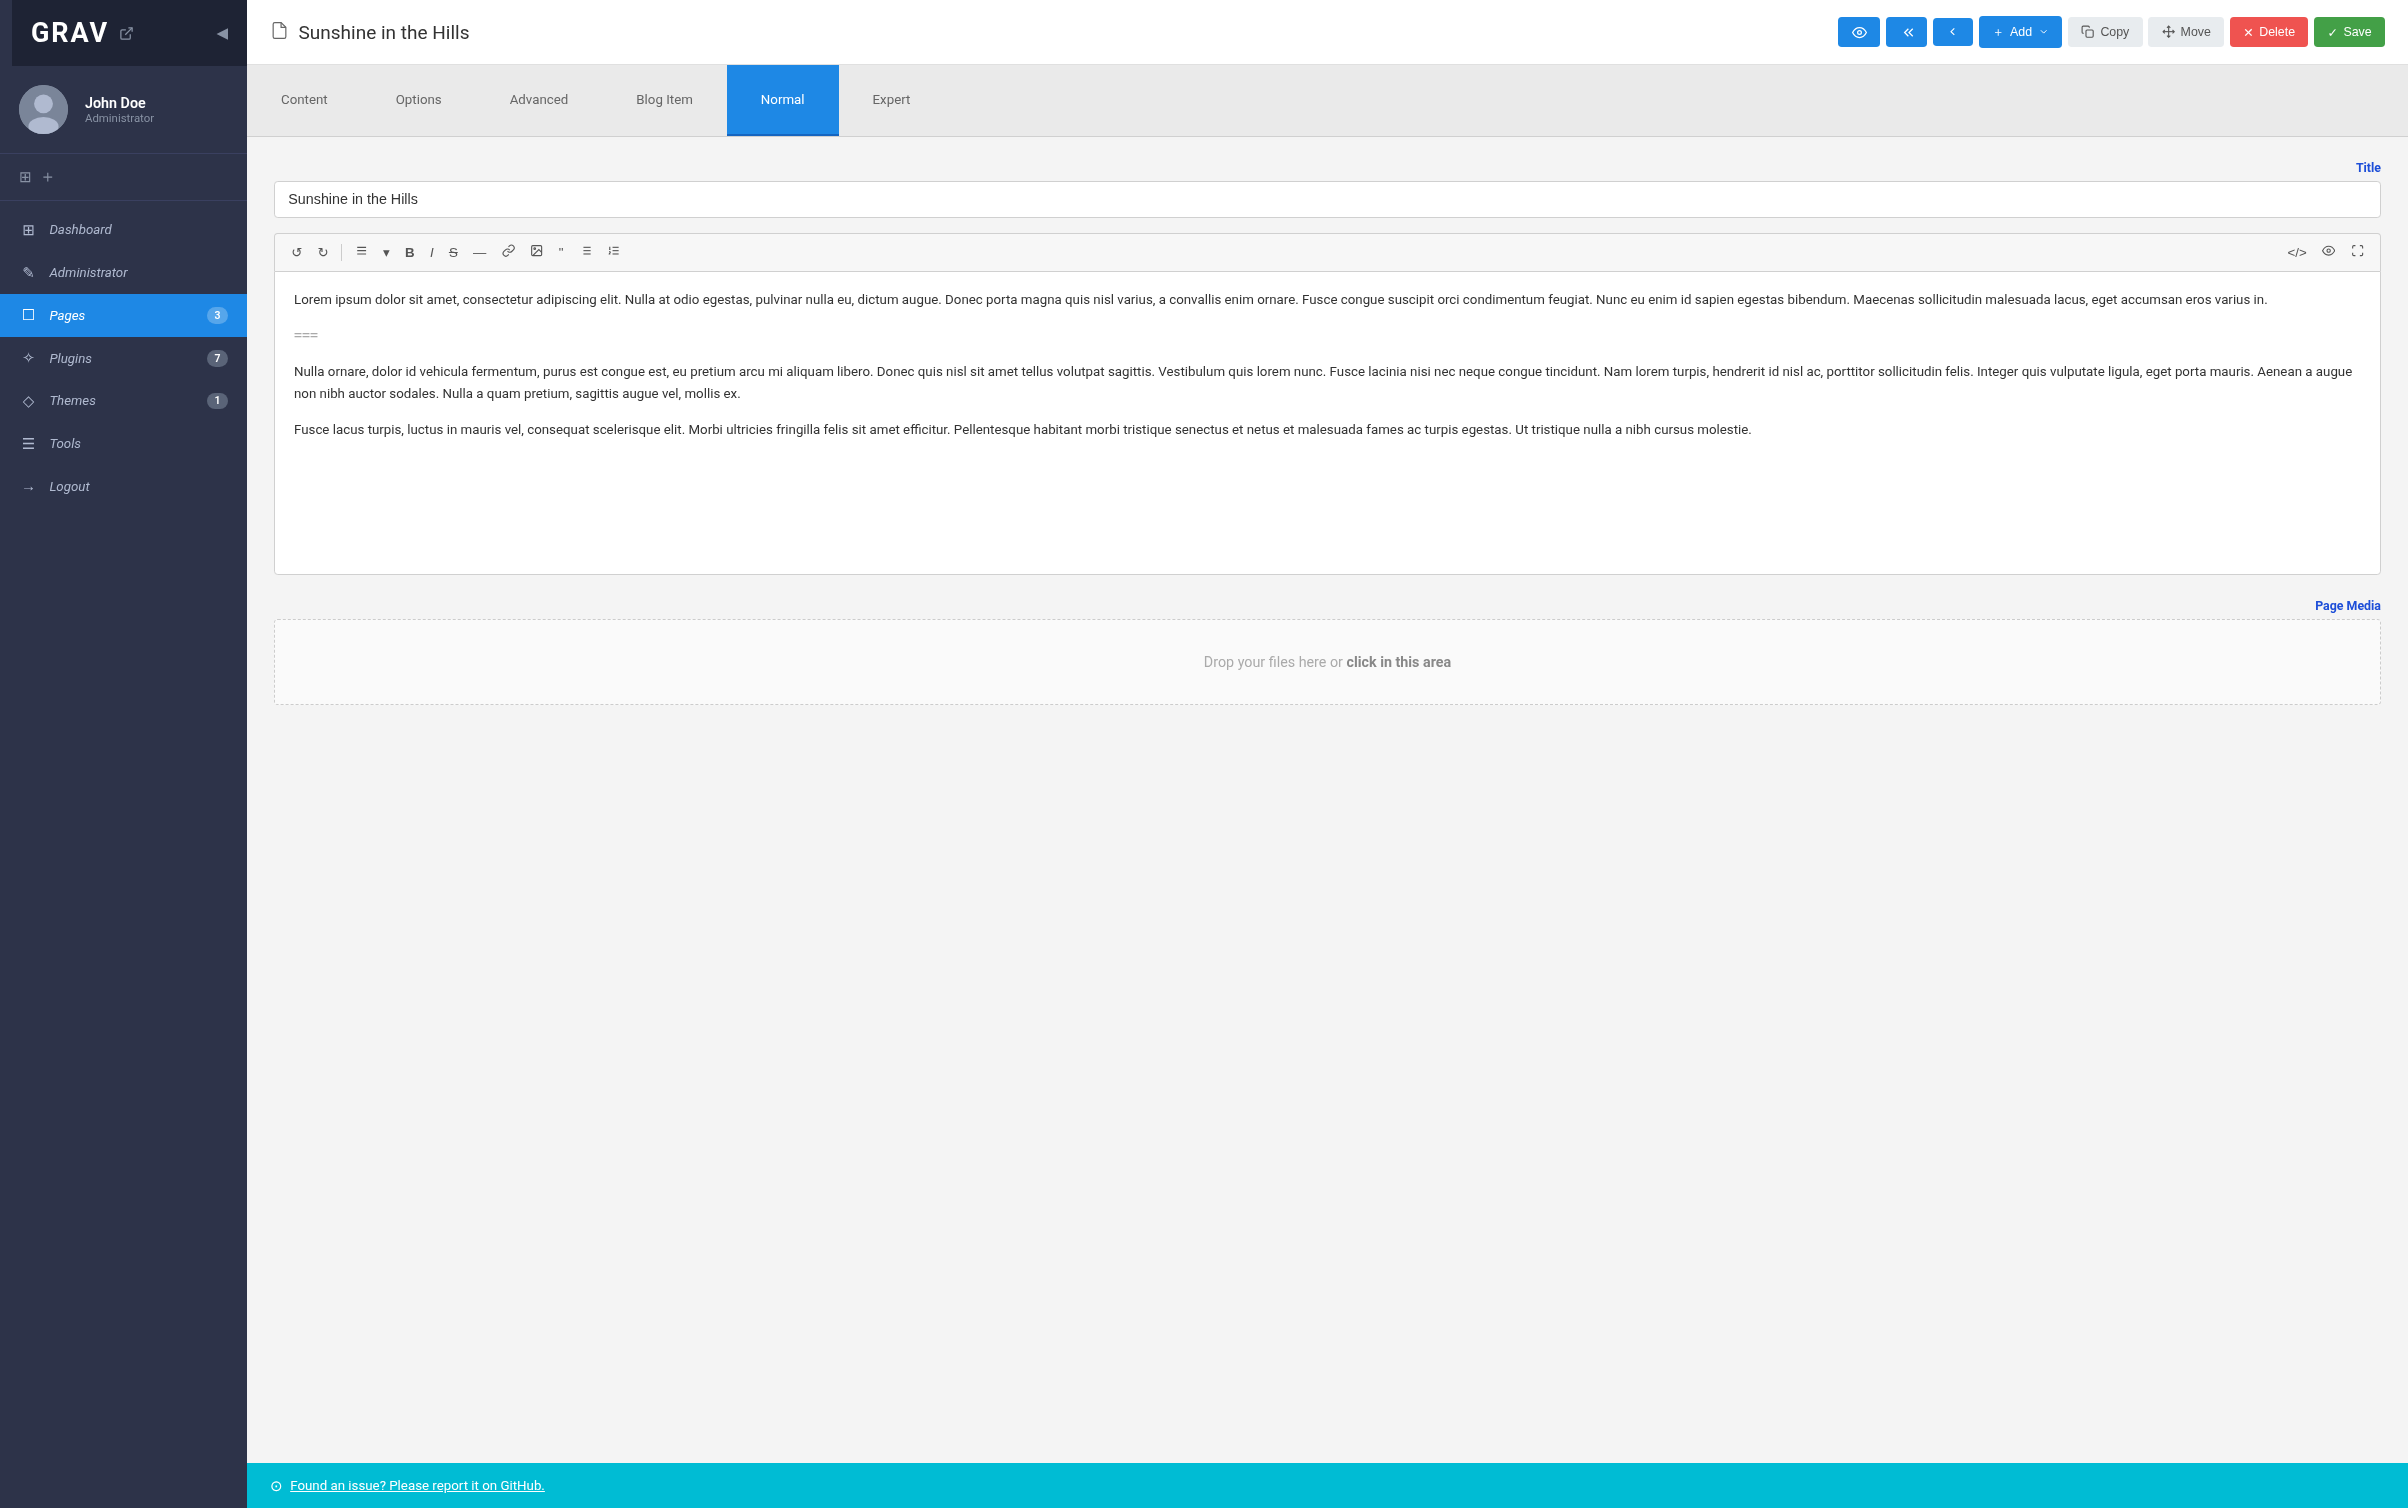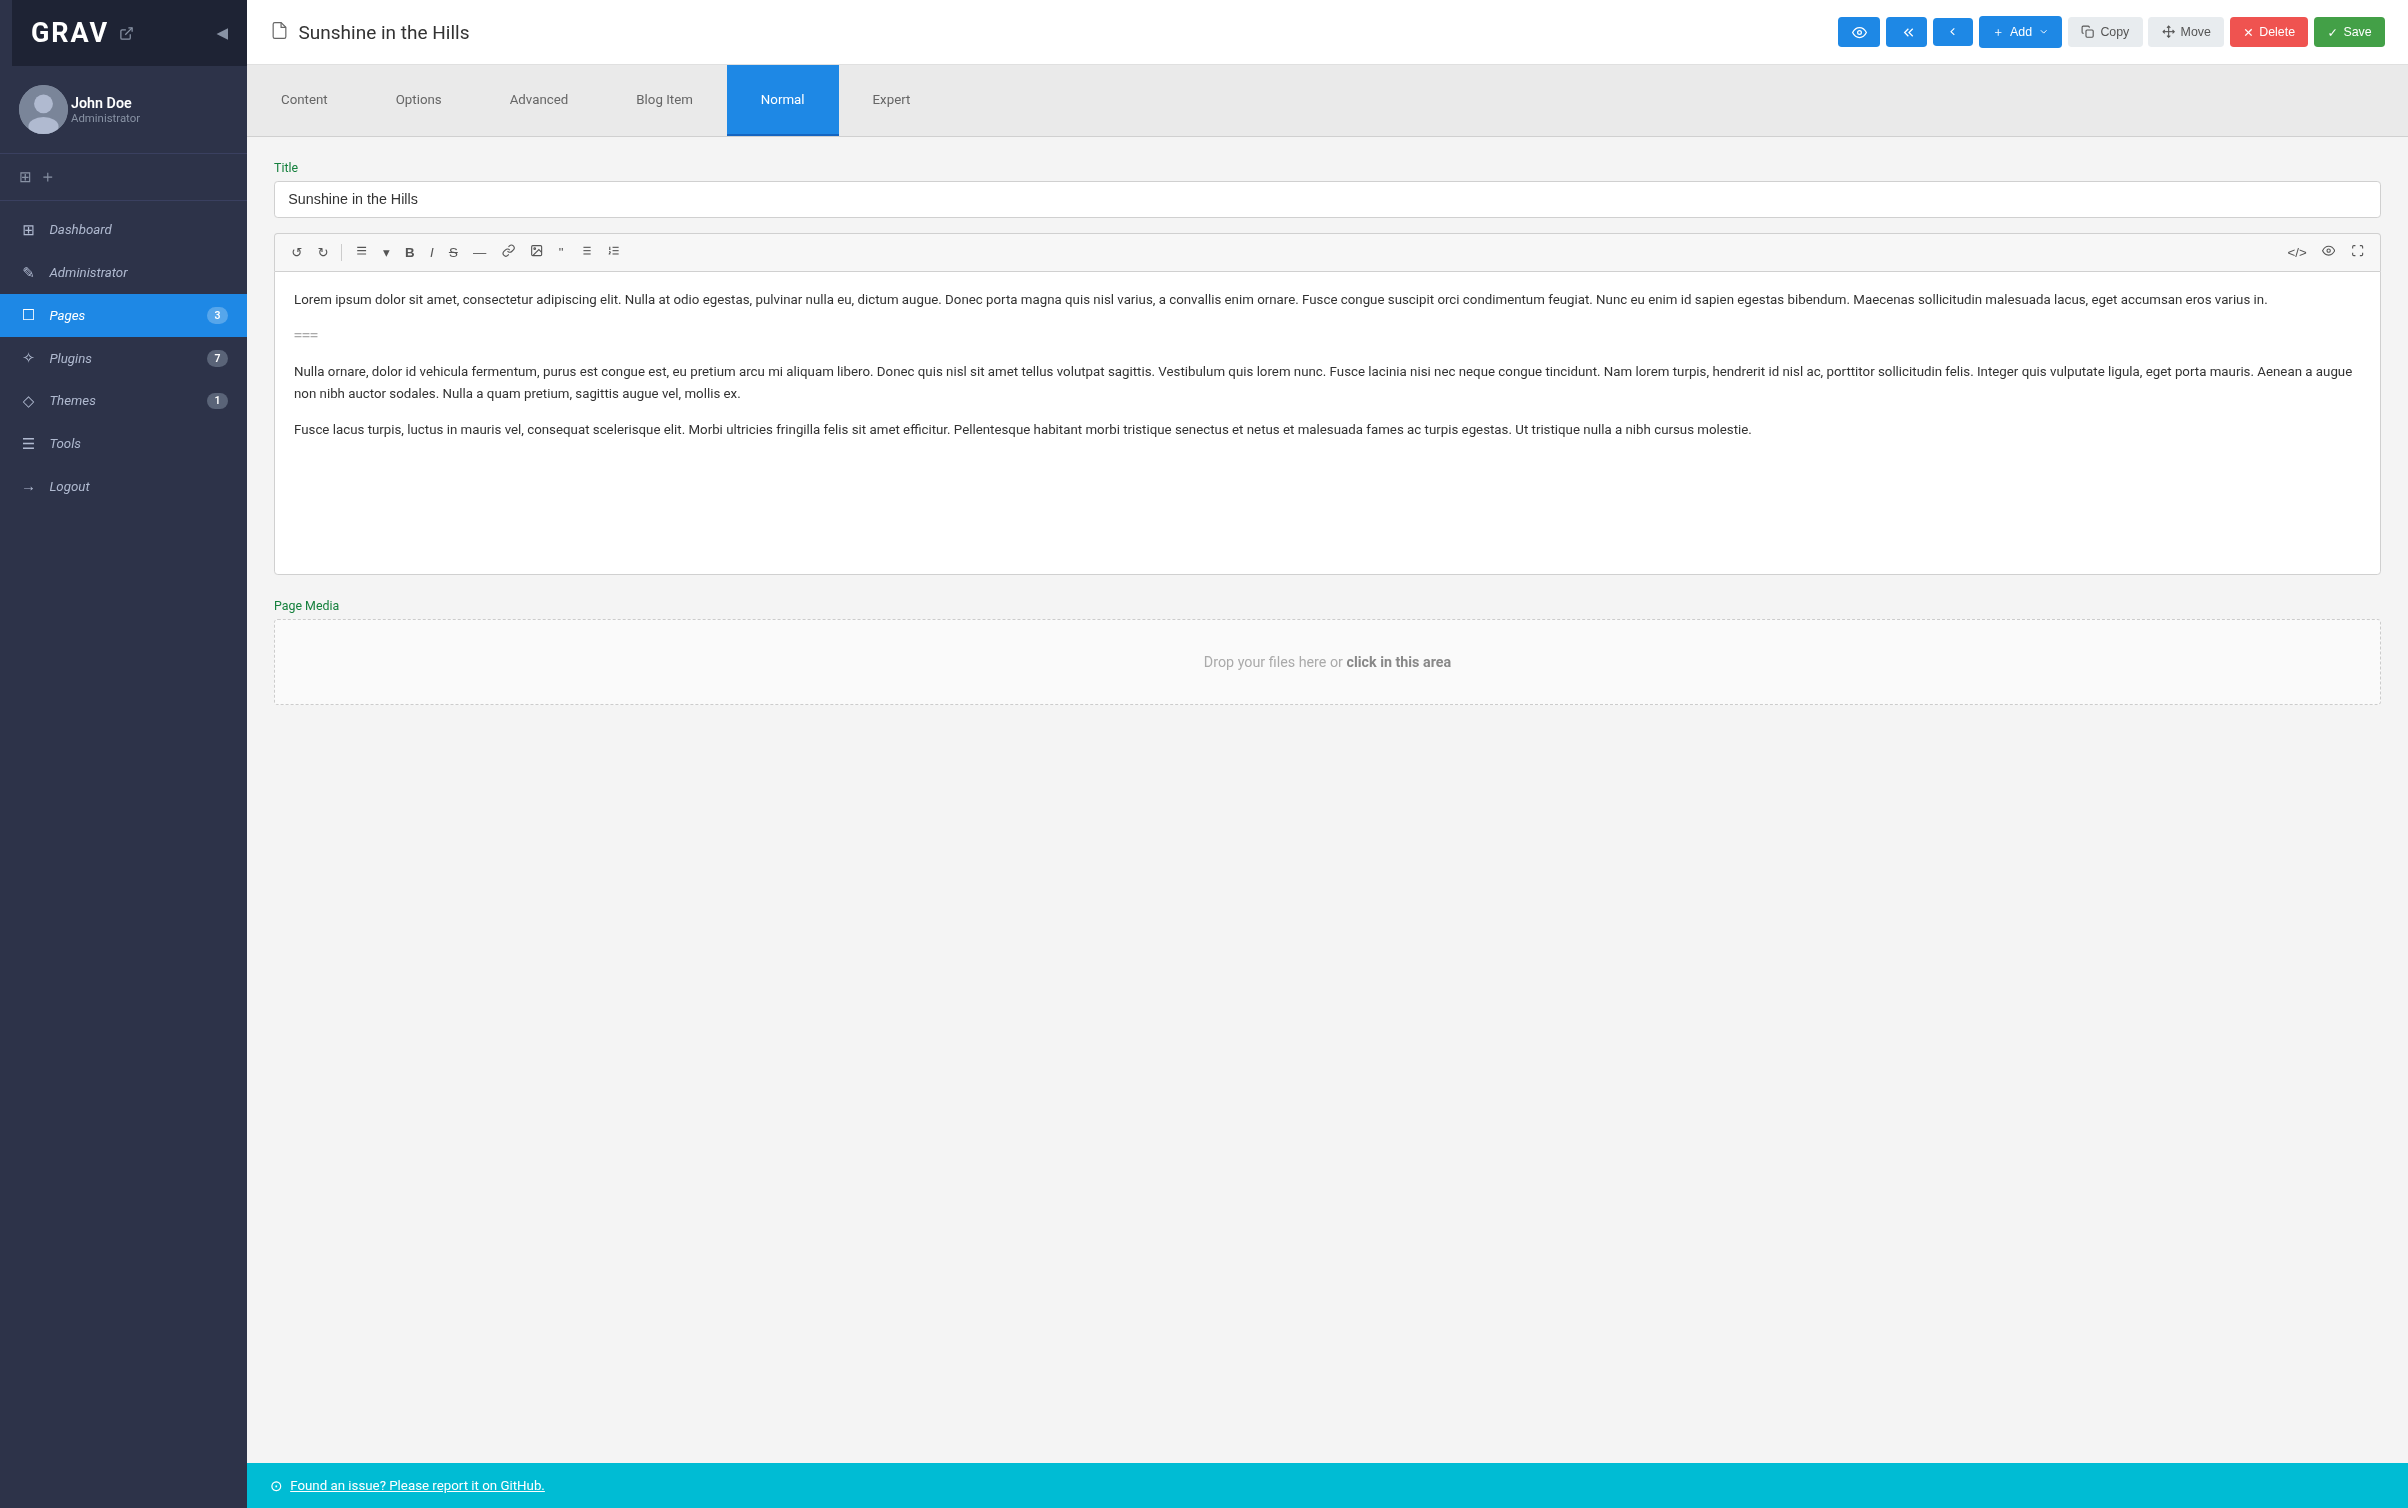--- a/index.html
+++ b/index.html
@@ -44,21 +44,21 @@
       background: none;
       border: none;
       cursor: pointer;
       font-size: 15px;
     }
 
     #user-section {
       padding: 19px;
       display: flex;
       align-items: center;
-      gap: 3px;
+      gap: 17px;
       border-bottom: 1px solid #3a4060;
     }
 
     .user-avatar {
       width: 49px;
       height: 49px;
       border-radius: 50%;
       background: #8892a4;
       overflow: hidden;
       flex-shrink: 0;
@@ -188,23 +188,24 @@
       white-space: nowrap;
     }
     .tab-item.active-tab { background: #1e88e5; color: #fff; border-bottom-color: #1565c0; }
 
     #editor-container {
       padding: 23px 27px;
     }
 
     .field-label {
       font-size: 12.4px;
-      color: #15803d;
+      color: #1d4ed8;
       margin-bottom: 5.7px;
-      font-weight: 400;
+      font-weight: 700;
+      text-align: right;
     }
 
     .title-input {
       width: 100%;
       padding: 9.5px 13.3px;
       border: 1px solid #d0d0d0;
       border-radius: 3.8px;
       font-size: 14.3px;
       color: #333;
       background: #fff;

